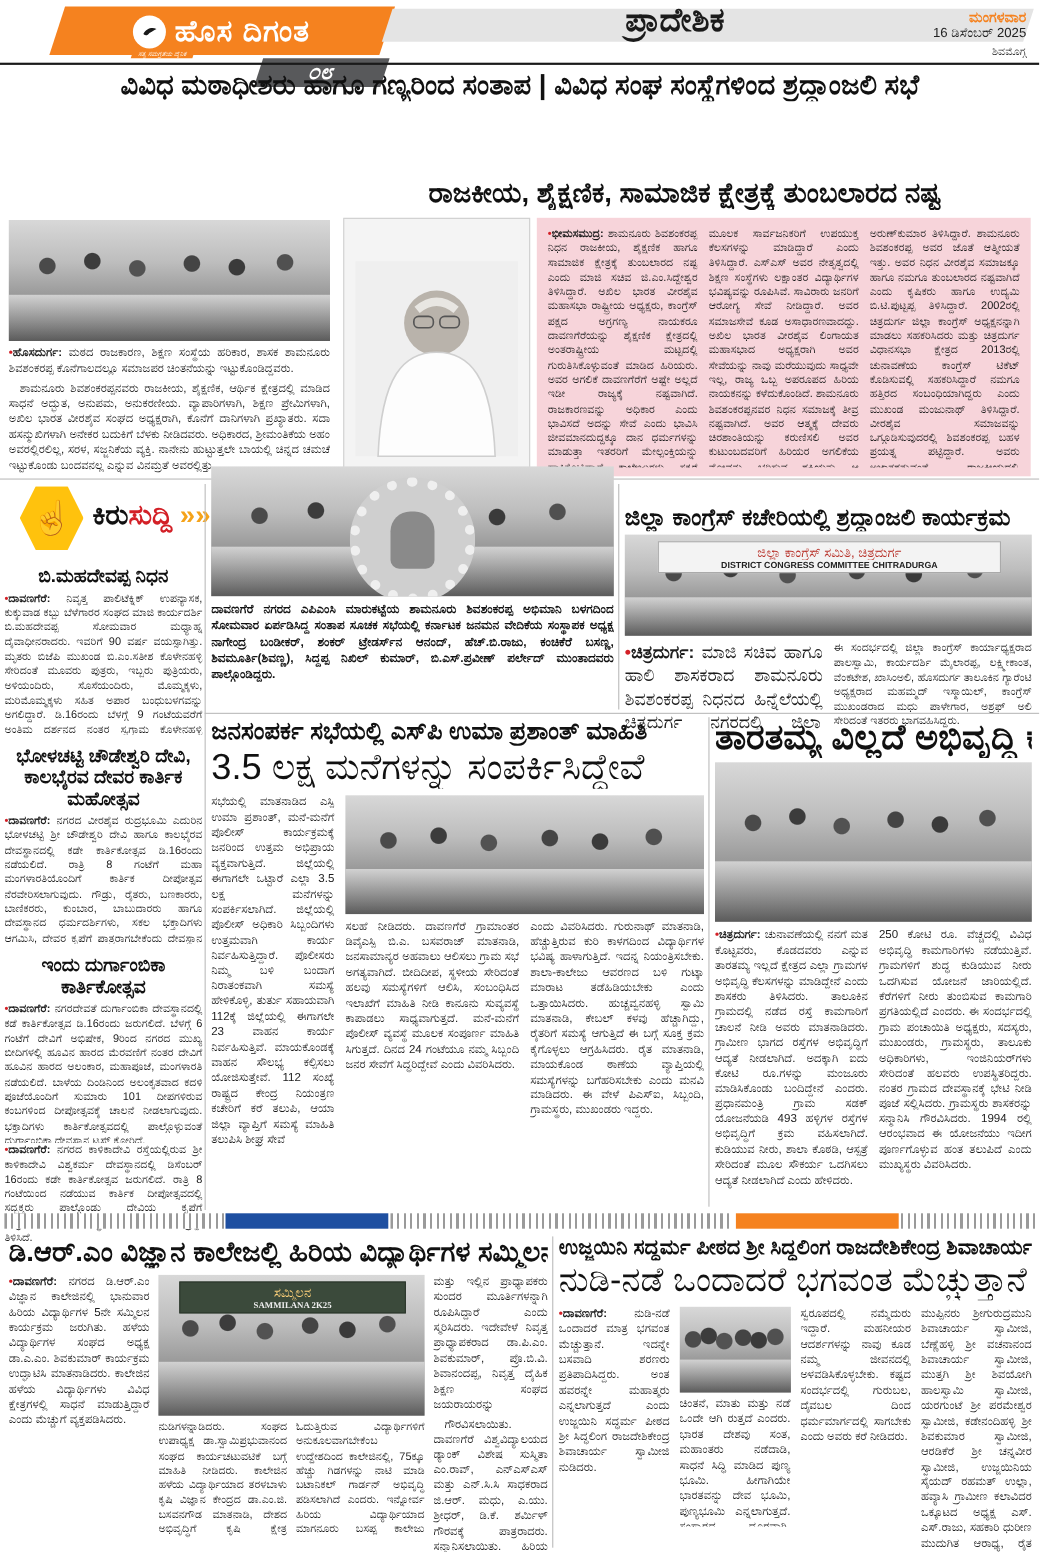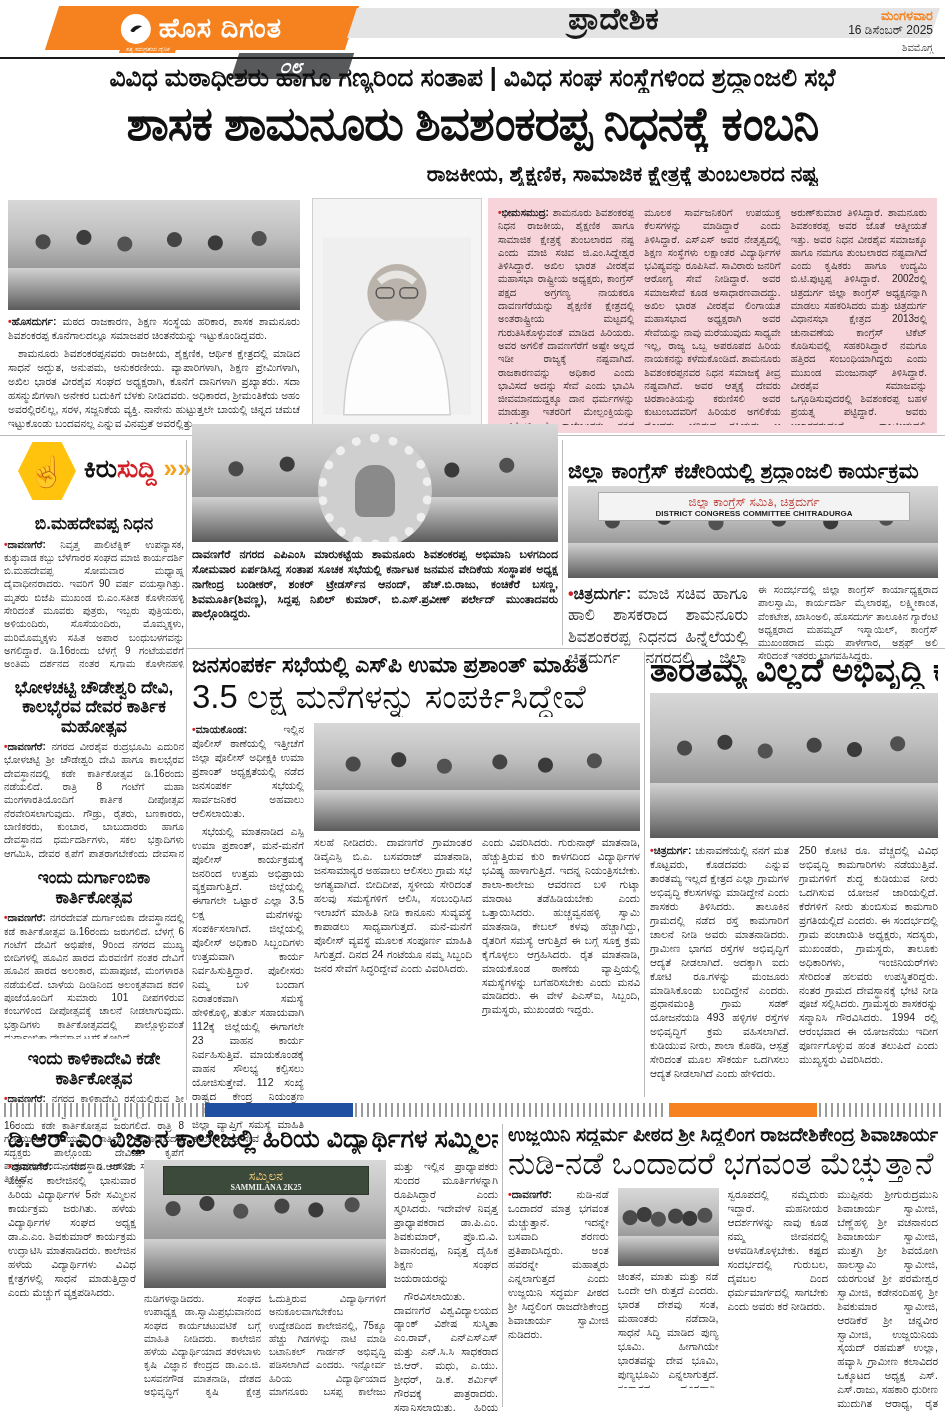--- a/index.html
+++ b/index.html
@@ -19,21 +19,21 @@
   .mast-strip{position:absolute;left:352px;top:8px;width:583px;height:30px;background:#e4e4e4;transform:skewX(-18deg);}
   .mast-section{position:absolute;left:380px;top:2px;width:300px;text-align:center;font-size:30px;font-weight:bold;color:#1a1a1a;}
   .mast-day{position:absolute;right:12px;top:8px;font-size:13px;font-weight:bold;color:#f5821f;text-align:right;}
   .mast-date{position:absolute;right:12px;top:23px;font-size:12px;color:#222;text-align:right;}
   .mast-edition{position:absolute;right:12px;top:42px;font-size:10px;color:#333;text-align:right;}
   .mast-rule{position:absolute;left:0;top:57px;width:945px;height:2px;background:#1a1a1a;}
   
   .kicker-xl{position:absolute;left:0;top:63px;width:945px;text-align:center;font-size:25px;font-weight:bold;color:#111;white-space:nowrap;overflow:hidden;}
   .headline-xl{position:absolute;left:0;top:96px;width:945px;text-align:center;font-size:47px;font-weight:bold;letter-spacing:-1px;white-space:nowrap;overflow:hidden;}
   .sub-left{position:absolute;left:8px;top:168px;width:290px;font-size:19px;font-weight:bold;white-space:nowrap;overflow:hidden;}
-  .sub-right{position:absolute;left:300px;top:162px;width:645px;text-align:center;font-size:21px;font-weight:bold;white-space:nowrap;overflow:hidden;}
+  .sub-right{position:absolute;left:300px;top:162px;width:645px;text-align:center;font-size:25px;font-weight:bold;white-space:nowrap;overflow:hidden;}
   
   .body-txt{font-size:10.5px;line-height:1.33;text-align:justify;color:#1c1c1c;overflow:hidden;}
   .body-txt p{margin:0 0 4px 0;text-indent:10px;}
   .body-txt p:first-child{text-indent:0;}
   .dateline{font-weight:bold;}
   .dateline::before{content:"\2022 ";color:#d32027;font-weight:bold;}
   .cols{display:flex;gap:10px;}
   .col{flex:1;overflow:hidden;}
   .vrule{position:absolute;width:1px;background:#bbb;}
   .hrule{position:absolute;height:1px;background:#bbb;}
@@ -98,21 +98,20 @@
     <div class="mast-page">೦೮</div>
     <div class="mast-strip"></div>
     <div class="mast-section" style="left:322px;width:583px;">ಪ್ರಾದೇಶಿಕ</div>
     <div class="mast-day">ಮಂಗಳವಾರ</div>
     <div class="mast-date">16 ಡಿಸೆಂಬರ್ 2025</div>
     <div class="mast-edition">ಶಿವಮೊಗ್ಗ</div>
     <div class="mast-rule"></div>
   </div>
 
   <div class="kicker-xl">ವಿವಿಧ ಮಠಾಧೀಶರು ಹಾಗೂ ಗಣ್ಯರಿಂದ ಸಂತಾಪ | ವಿವಿಧ ಸಂಘ ಸಂಸ್ಥೆಗಳಿಂದ ಶ್ರದ್ಧಾಂಜಲಿ ಸಭೆ</div>
-  <div class="headline-xl">ಶಾಸಕ ಶಾಮನೂರು ಶಿವಶಂಕರಪ್ಪ ನಿಧನಕ್ಕೆ ಕಂಬನಿ</div>
   <div class="sub-right">ರಾಜಕೀಯ, ಶೈಕ್ಷಣಿಕ, ಸಾಮಾಜಿಕ ಕ್ಷೇತ್ರಕ್ಕೆ ತುಂಬಲಾರದ ನಷ್ಟ</div>
 
   <div class="abs" style="left:8px;top:200px;width:292px;height:233px;">
     <div class="photo" style="width:292px;height:110px;"></div>
     <div class="body-txt" style="margin-top:5px;height:116px;">
       <p><span class="dateline">ಹೊಸದುರ್ಗ:</span> <span>ಮಠದ ರಾಜಕಾರಣ, ಶಿಕ್ಷಣ ಸಂಸ್ಥೆಯ ಹರಿಕಾರ, ಶಾಸಕ ಶಾಮನೂರು ಶಿವಶಂಕರಪ್ಪ ಕೊನೆಗಾಲದಲ್ಲೂ ಸಮಾಜಪರ ಚಿಂತನೆಯನ್ನು ಇಟ್ಟುಕೊಂಡಿದ್ದವರು.</span></p>
       <p>ಶಾಮನೂರು ಶಿವಶಂಕರಪ್ಪನವರು ರಾಜಕೀಯ, ಶೈಕ್ಷಣಿಕ, ಆರ್ಥಿಕ ಕ್ಷೇತ್ರದಲ್ಲಿ ಮಾಡಿದ ಸಾಧನೆ ಅದ್ಭುತ, ಅನುಪಮ, ಅನುಕರಣೀಯ. ವ್ಯಾಪಾರಿಗಳಾಗಿ, ಶಿಕ್ಷಣ ಪ್ರೇಮಿಗಳಾಗಿ, ಅಖಿಲ ಭಾರತ ವೀರಶೈವ ಸಂಘದ ಅಧ್ಯಕ್ಷರಾಗಿ, ಕೊನೆಗೆ ದಾನಿಗಳಾಗಿ ಪ್ರಖ್ಯಾತರು. ಸದಾ ಹಸನ್ಮುಖಿಗಳಾಗಿ ಅನೇಕರ ಬದುಕಿಗೆ ಬೆಳಕು ನೀಡಿದವರು. ಅಧಿಕಾರದ, ಶ್ರೀಮಂತಿಕೆಯ ಅಹಂ ಅವರಲ್ಲಿರಲಿಲ್ಲ, ಸರಳ, ಸಜ್ಜನಿಕೆಯ ವ್ಯಕ್ತಿ. ನಾನೇನು ಹುಟ್ಟುತ್ತಲೇ ಬಾಯಲ್ಲಿ ಚಿನ್ನದ ಚಮಚೆ ಇಟ್ಟುಕೊಂಡು ಬಂದವನಲ್ಲ ಎನ್ನುವ ವಿನಮ್ರತೆ ಅವರಲ್ಲಿತ್ತು.</p>
 
     </div>
   </div>
@@ -161,21 +160,20 @@
     </div>
 
     <div>
       <div class="ks-item-title">ಇಂದು ದುರ್ಗಾಂಬಿಕಾ ಕಾರ್ತಿಕೋತ್ಸವ</div>
       <div class="body-txt" style="font-size:10px;height:128px;">
           <p><span class="dateline">ದಾವಣಗೆರೆ:</span> <span>ನಗರದೇವತೆ ದುರ್ಗಾಂಬಿಕಾ ದೇವಸ್ಥಾನದಲ್ಲಿ ಕಡೆ ಕಾರ್ತಿಕೋತ್ಸವ ಡಿ.16ರಂದು ಜರುಗಲಿದೆ. ಬೆಳಗ್ಗೆ 6 ಗಂಟೆಗೆ ದೇವಿಗೆ ಅಭಿಷೇಕ, 9ರಿಂದ ನಗರದ ಮುಖ್ಯ ಬೀದಿಗಳಲ್ಲಿ ಹೂವಿನ ಹಾರದ ಮೆರವಣಿಗೆ ನಂತರ ದೇವಿಗೆ ಹೂವಿನ ಹಾರದ ಅಲಂಕಾರ, ಮಹಾಪೂಜೆ, ಮಂಗಳಾರತಿ ನಡೆಯಲಿದೆ. ಬಾಳೆಯ ದಿಂಡಿನಿಂದ ಅಲಂಕೃತವಾದ ಕದಳಿ ಪೂಜೆಯೊಂದಿಗೆ ಸುಮಾರು 101 ದೀಪಗಳಿರುವ ಕಂಬಗಳಿಂದ ದೀಪೋತ್ಸವಕ್ಕೆ ಚಾಲನೆ ನೀಡಲಾಗುವುದು. ಭಕ್ತಾದಿಗಳು ಕಾರ್ತಿಕೋತ್ಸವದಲ್ಲಿ ಪಾಲ್ಗೊಳ್ಳುವಂತೆ ದುರ್ಗಾಂಬಿಕಾ ದೇವಸ್ಥಾನ ಟ್ರಸ್ಟ್ ಕೋರಿದೆ.</span></p>
         </div>
     </div>
 
     <div>
-      <div class="ks-item-title">ಇಂದು ಕಾಳಿಕಾದೇವಿ ಕಡೇ ಕಾರ್ತಿಕೋತ್ಸವ</div>
       <div class="body-txt" style="font-size:10px;height:96px;">
           <p><span class="dateline">ದಾವಣಗೆರೆ:</span> <span>ನಗರದ ಕಾಳಿಕಾದೇವಿ ರಸ್ತೆಯಲ್ಲಿರುವ ಶ್ರೀ ಕಾಳಿಕಾದೇವಿ ವಿಶ್ವಕರ್ಮ ದೇವಸ್ಥಾನದಲ್ಲಿ ಡಿಸೆಂಬರ್ 16ರಂದು ಕಡೇ ಕಾರ್ತಿಕೋತ್ಸವ ಜರುಗಲಿದೆ. ರಾತ್ರಿ 8 ಗಂಟೆಯಿಂದ ನಡೆಯುವ ಕಾರ್ತಿಕ ದೀಪೋತ್ಸವದಲ್ಲಿ ಸದ್ಭಕ್ತರು ಪಾಲ್ಗೊಂಡು ದೇವಿಯ ಕೃಪೆಗೆ ಪಾತ್ರರಾಗಬೇಕೆಂದು ದೇವಸ್ಥಾನ ಆಡಳಿತ ಸಮಿತಿ ಟ್ರಸ್ಟ್ ತಿಳಿಸಿದೆ.</span></p>
         </div>
     </div>
   </div>
   <div class="vrule" style="left:186px;top:440px;height:660px;"></div>
 
   <div class="abs" style="left:192px;top:424px;width:366px;height:205px;">
     <div class="photo" style="width:366px;height:118px;">
       <div class="wreath">
@@ -202,21 +200,20 @@
     </div>
   </div>
 
   <div class="hrule" style="left:186px;top:648px;width:759px;"></div>
 
   <div class="abs" style="left:192px;top:652px;width:448px;height:448px;">
     <div class="h-md" style="font-size:22px;">ಜನಸಂಪರ್ಕ ಸಭೆಯಲ್ಲಿ ಎಸ್‌ಪಿ ಉಮಾ ಪ್ರಶಾಂತ್ ಮಾಹಿತಿ</div>
     <div class="h-lg">3.5 ಲಕ್ಷ ಮನೆಗಳನ್ನು ಸಂಪರ್ಕಿಸಿದ್ದೇವೆ</div>
     <div style="display:flex;gap:10px;margin-top:6px;">
       <div style="width:112px;flex:none;" class="body-txt">
-        <p><span class="dateline">ಮಾಯಕೊಂಡ:</span> <span>ಇಲ್ಲಿನ ಪೊಲೀಸ್ ಠಾಣೆಯಲ್ಲಿ ಇತ್ತೀಚೆಗೆ ಜಿಲ್ಲಾ ಪೊಲೀಸ್ ಅಧೀಕ್ಷಕಿ ಉಮಾ ಪ್ರಶಾಂತ್ ಅಧ್ಯಕ್ಷತೆಯಲ್ಲಿ ನಡೆದ ಜನಸಂಪರ್ಕ ಸಭೆಯಲ್ಲಿ ಸಾರ್ವಜನಿಕರ ಅಹವಾಲು ಆಲಿಸಲಾಯಿತು.</span></p>
         <p>ಸಭೆಯಲ್ಲಿ ಮಾತನಾಡಿದ ಎಸ್ಪಿ ಉಮಾ ಪ್ರಶಾಂತ್, ಮನೆ-ಮನೆಗೆ ಪೊಲೀಸ್ ಕಾರ್ಯಕ್ರಮಕ್ಕೆ ಜನರಿಂದ ಉತ್ತಮ ಅಭಿಪ್ರಾಯ ವ್ಯಕ್ತವಾಗುತ್ತಿದೆ. ಜಿಲ್ಲೆಯಲ್ಲಿ ಈಗಾಗಲೇ ಒಟ್ಟಾರೆ ಎಲ್ಲಾ 3.5 ಲಕ್ಷ ಮನೆಗಳನ್ನು ಸಂಪರ್ಕಿಸಲಾಗಿದೆ. ಜಿಲ್ಲೆಯಲ್ಲಿ ಪೊಲೀಸ್ ಅಧಿಕಾರಿ ಸಿಬ್ಬಂದಿಗಳು ಉತ್ತಮವಾಗಿ ಕಾರ್ಯ ನಿರ್ವಹಿಸುತ್ತಿದ್ದಾರೆ. ಪೊಲೀಸರು ನಿಮ್ಮ ಬಳಿ ಬಂದಾಗ ನಿರಾತಂಕವಾಗಿ ಸಮಸ್ಯೆ ಹೇಳಿಕೊಳ್ಳಿ, ತುರ್ತು ಸಹಾಯವಾಗಿ 112ಕ್ಕೆ ಜಿಲ್ಲೆಯಲ್ಲಿ ಈಗಾಗಲೇ 23 ವಾಹನ ಕಾರ್ಯ ನಿರ್ವಹಿಸುತ್ತಿವೆ. ಮಾಯಕೊಂಡಕ್ಕೆ ವಾಹನ ಸೌಲಭ್ಯ ಕಲ್ಪಿಸಲು ಯೋಜಿಸುತ್ತೇವೆ. 112 ಸಂಖ್ಯೆ ರಾಷ್ಟ್ರದ ಕೇಂದ್ರ ನಿಯಂತ್ರಣ ಕಚೇರಿಗೆ ಕರೆ ತಲುಪಿ, ಆಯಾ ಜಿಲ್ಲಾ ವ್ಯಾಪ್ತಿಗೆ ಸಮಸ್ಯೆ ಮಾಹಿತಿ ತಲುಪಿಸಿ ಶೀಘ್ರ ಸೇವೆ</p>
       </div>
       <div style="flex:1;">
         <div class="photo" style="width:100%;height:108px;"></div>
         <div class="cols" style="margin-top:5px;">
           <div class="col body-txt" style="height:248px;">ಸಲಹೆ ನೀಡಿದರು. ದಾವಣಗೆರೆ ಗ್ರಾಮಾಂತರ ಡಿವೈಎಸ್ಪಿ ಬಿ.ಎ. ಬಸವರಾಜ್ ಮಾತನಾಡಿ, ಜನಸಾಮಾನ್ಯರ ಅಹವಾಲು ಆಲಿಸಲು ಗ್ರಾಮ ಸಭೆ ಅಗತ್ಯವಾಗಿದೆ. ಬೀದಿದೀಪ, ಸ್ಥಳೀಯ ಸೇರಿದಂತೆ ಹಲವು ಸಮಸ್ಯೆಗಳಿಗೆ ಆಲಿಸಿ, ಸಂಬಂಧಿಸಿದ ಇಲಾಖೆಗೆ ಮಾಹಿತಿ ನೀಡಿ ಕಾನೂನು ಸುವ್ಯವಸ್ಥೆ ಕಾಪಾಡಲು ಸಾಧ್ಯವಾಗುತ್ತದೆ. ಮನೆ-ಮನೆಗೆ ಪೊಲೀಸ್ ವ್ಯವಸ್ಥೆ ಮೂಲಕ ಸಂಪೂರ್ಣ ಮಾಹಿತಿ ಸಿಗುತ್ತದೆ. ದಿನದ 24 ಗಂಟೆಯೂ ನಮ್ಮ ಸಿಬ್ಬಂದಿ ಜನರ ಸೇವೆಗೆ ಸಿದ್ಧರಿದ್ದೇವೆ ಎಂದು ವಿವರಿಸಿದರು.</div>
           <div class="col body-txt" style="height:248px;">ಎಂದು ವಿವರಿಸಿದರು. ಗುರುನಾಥ್ ಮಾತನಾಡಿ, ಹೆಚ್ಚುತ್ತಿರುವ ಕುರಿ ಕಾಳಗದಿಂದ ವಿದ್ಯಾರ್ಥಿಗಳ ಭವಿಷ್ಯ ಹಾಳಾಗುತ್ತಿದೆ. ಇದನ್ನ ನಿಯಂತ್ರಿಸಬೇಕು. ಶಾಲಾ-ಕಾಲೇಜು ಆವರಣದ ಬಳಿ ಗುಟ್ಕಾ ಮಾರಾಟ ತಡೆಹಿಡಿಯಬೇಕು ಎಂದು ಒತ್ತಾಯಿಸಿದರು. ಹುಚ್ಚವ್ವನಹಳ್ಳಿ ಸ್ವಾಮಿ ಮಾತನಾಡಿ, ಕೇಬಲ್ ಕಳವು ಹೆಚ್ಚಾಗಿದ್ದು, ರೈತರಿಗೆ ಸಮಸ್ಯೆ ಆಗುತ್ತಿದೆ ಈ ಬಗ್ಗೆ ಸೂಕ್ತ ಕ್ರಮ ಕೈಗೊಳ್ಳಲು ಆಗ್ರಹಿಸಿದರು. ರೈತ ಮಾತನಾಡಿ, ಮಾಯಕೊಂಡ ಠಾಣೆಯ ವ್ಯಾಪ್ತಿಯಲ್ಲಿ ಸಮಸ್ಯೆಗಳನ್ನು ಬಗೆಹರಿಸಬೇಕು ಎಂದು ಮನವಿ ಮಾಡಿದರು. ಈ ವೇಳೆ ಪಿಎಸ್ಐ, ಸಿಬ್ಬಂದಿ, ಗ್ರಾಮಸ್ಥರು, ಮುಖಂಡರು ಇದ್ದರು.</div>
         </div>
       </div>
     </div>

